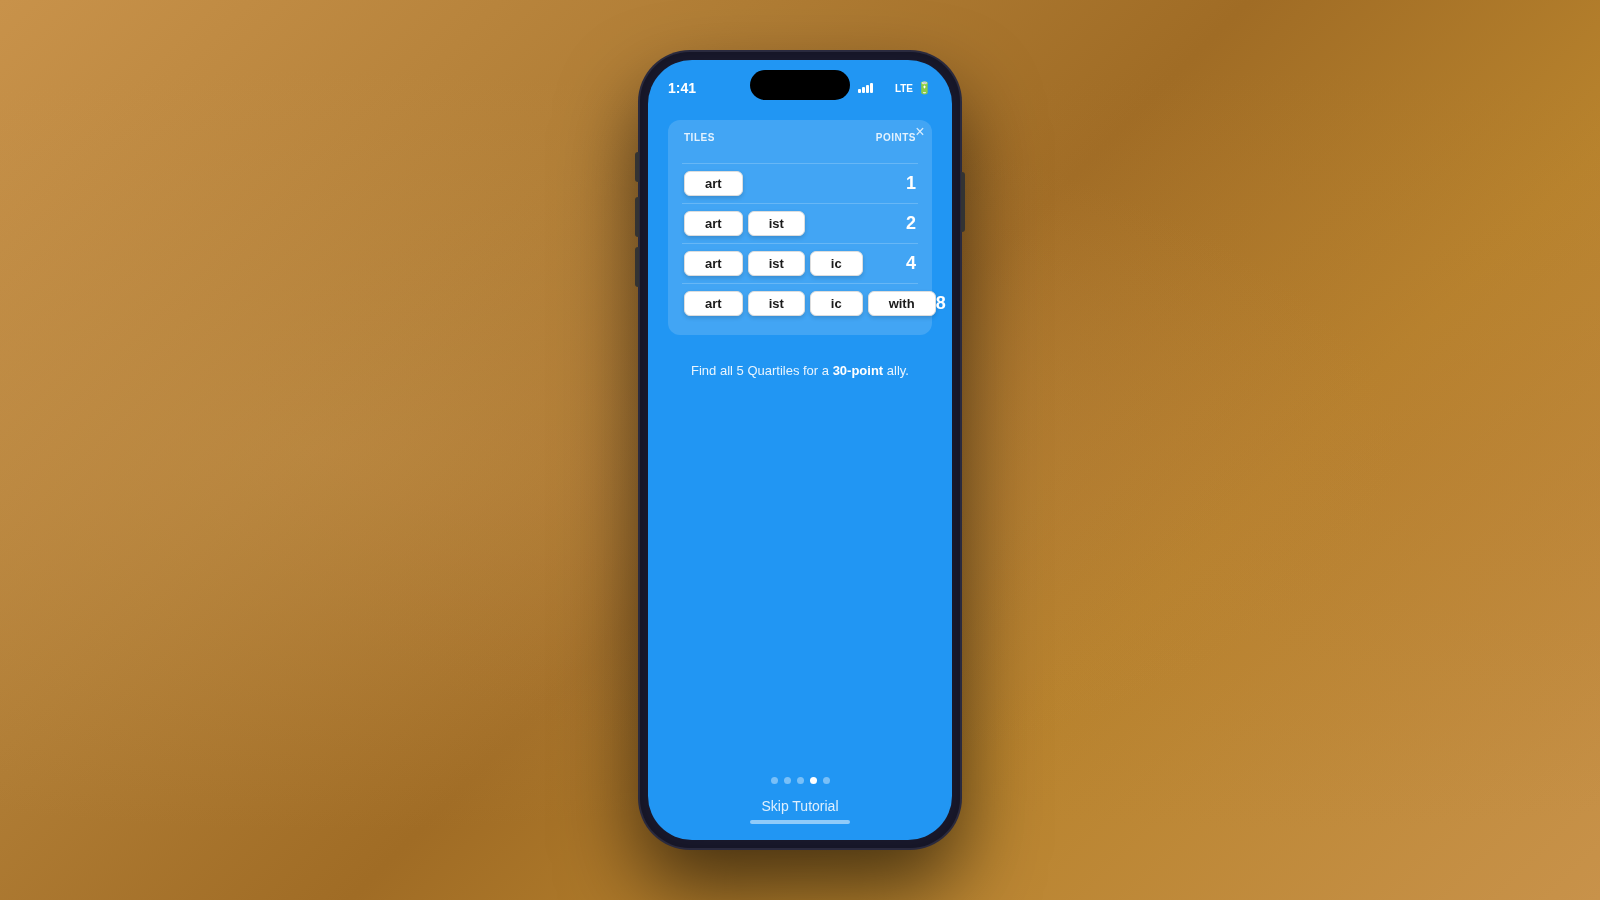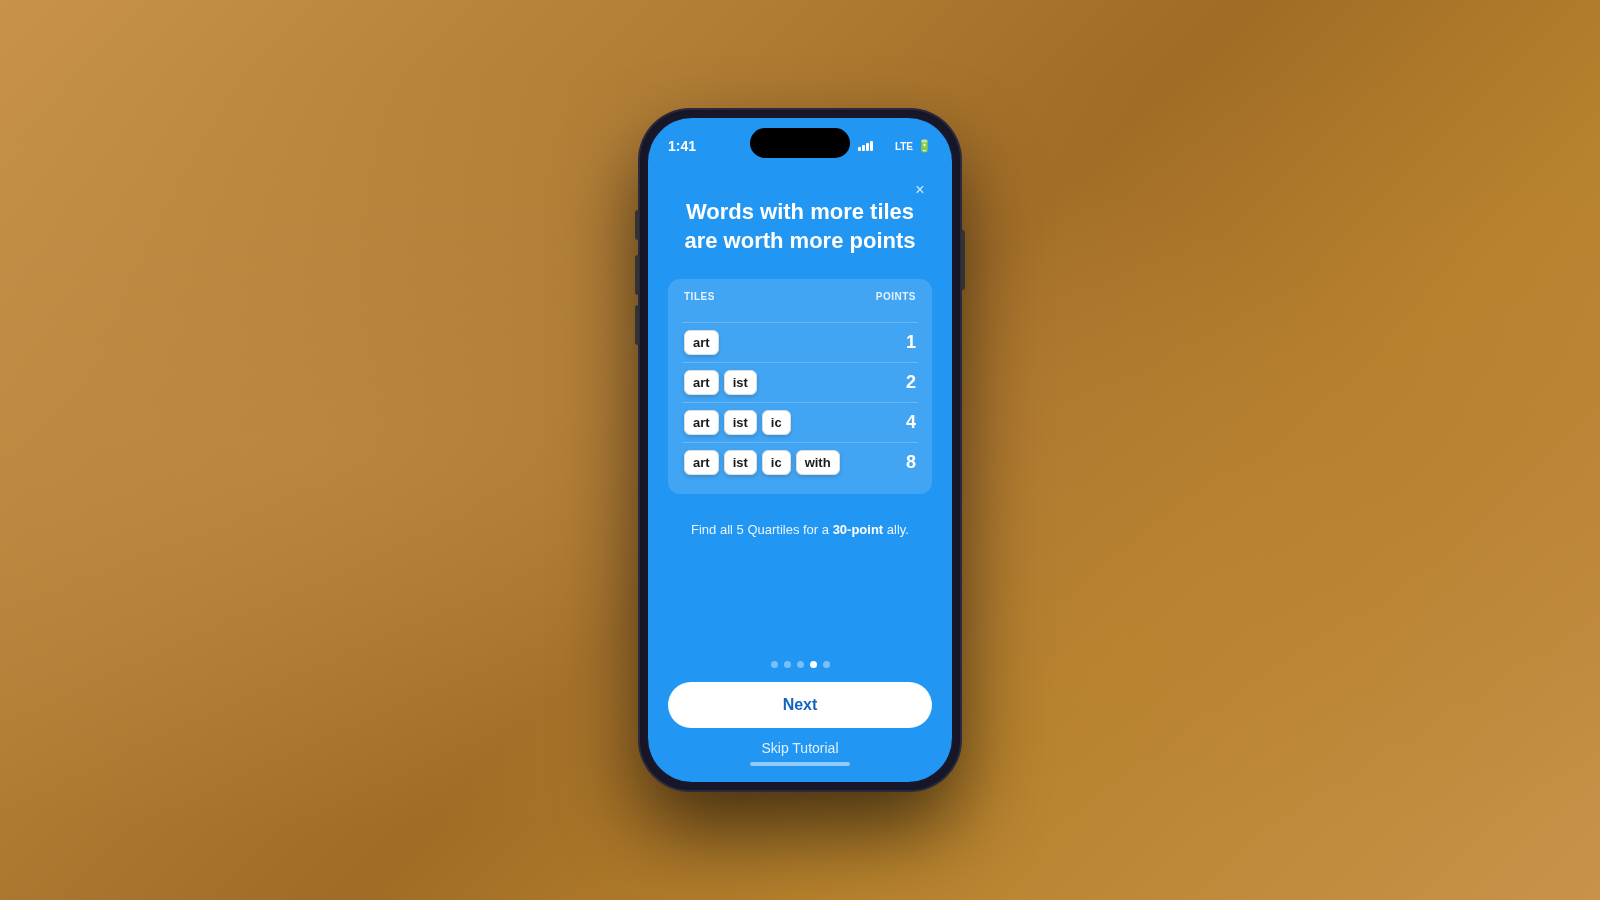--- a/index.html
+++ b/index.html
@@ -27,21 +27,21 @@
     .phone-wrapper {
       position: relative;
       z-index: 10;
       display: flex;
       align-items: center;
       justify-content: center;
     }
 
     .phone-outer {
       width: 320px;
-      height: 680px;
+      height: 796px;
       background: #1a1a2e;
       border-radius: 50px;
       padding: 8px;
       box-shadow:
         0 0 0 2px #2a2a3e,
         0 40px 80px rgba(0,0,0,0.6),
         inset 0 0 20px rgba(0,0,0,0.3);
       position: relative;
     }
 
@@ -176,21 +176,21 @@
     .tiles-group {
       display: flex;
       gap: 5px;
     }
 
     .tile {
       background: white;
       color: #1a1a1a;
       font-size: 13px;
       font-weight: 700;
-      padding: 4px 8px;
+      padding: 4px 20px;
       border-radius: 6px;
       border: 1px solid #ddd;
       box-shadow: 0 2px 4px rgba(0,0,0,0.15);
     }
 
     .points-val {
       color: white;
       font-size: 18px;
       font-weight: 800;
     }
@@ -339,21 +339,20 @@
           </div>
           <span style="font-size:10px; color:white; font-weight:700; margin-left:18px;">LTE</span>
           <span style="font-size:12px;">🔋</span>
         </div>
       </div>
 
       <div class="screen-content">
 
         <div class="close-btn">×</div>
 
-        <div class="title">Words with more tiles are worth more points</div>
 
         <div class="table-container">
           <div class="table-header">
             <span>TILES</span>
             <span>POINTS</span>
           </div>
 
           <div class="table-row">
             <div class="tiles-group">
               <span class="tile">art</span>
@@ -396,21 +395,20 @@
         <div class="spacer"></div>
 
         <div class="dots-container">
           <div class="dot"></div>
           <div class="dot"></div>
           <div class="dot"></div>
           <div class="dot active"></div>
           <div class="dot"></div>
         </div>
 
-        <div class="next-btn">Next</div>
 
         <div class="skip-btn">Skip Tutorial</div>
 
         <div class="home-indicator"></div>
       </div>
 
     </div>
   </div>
 </div>
 

